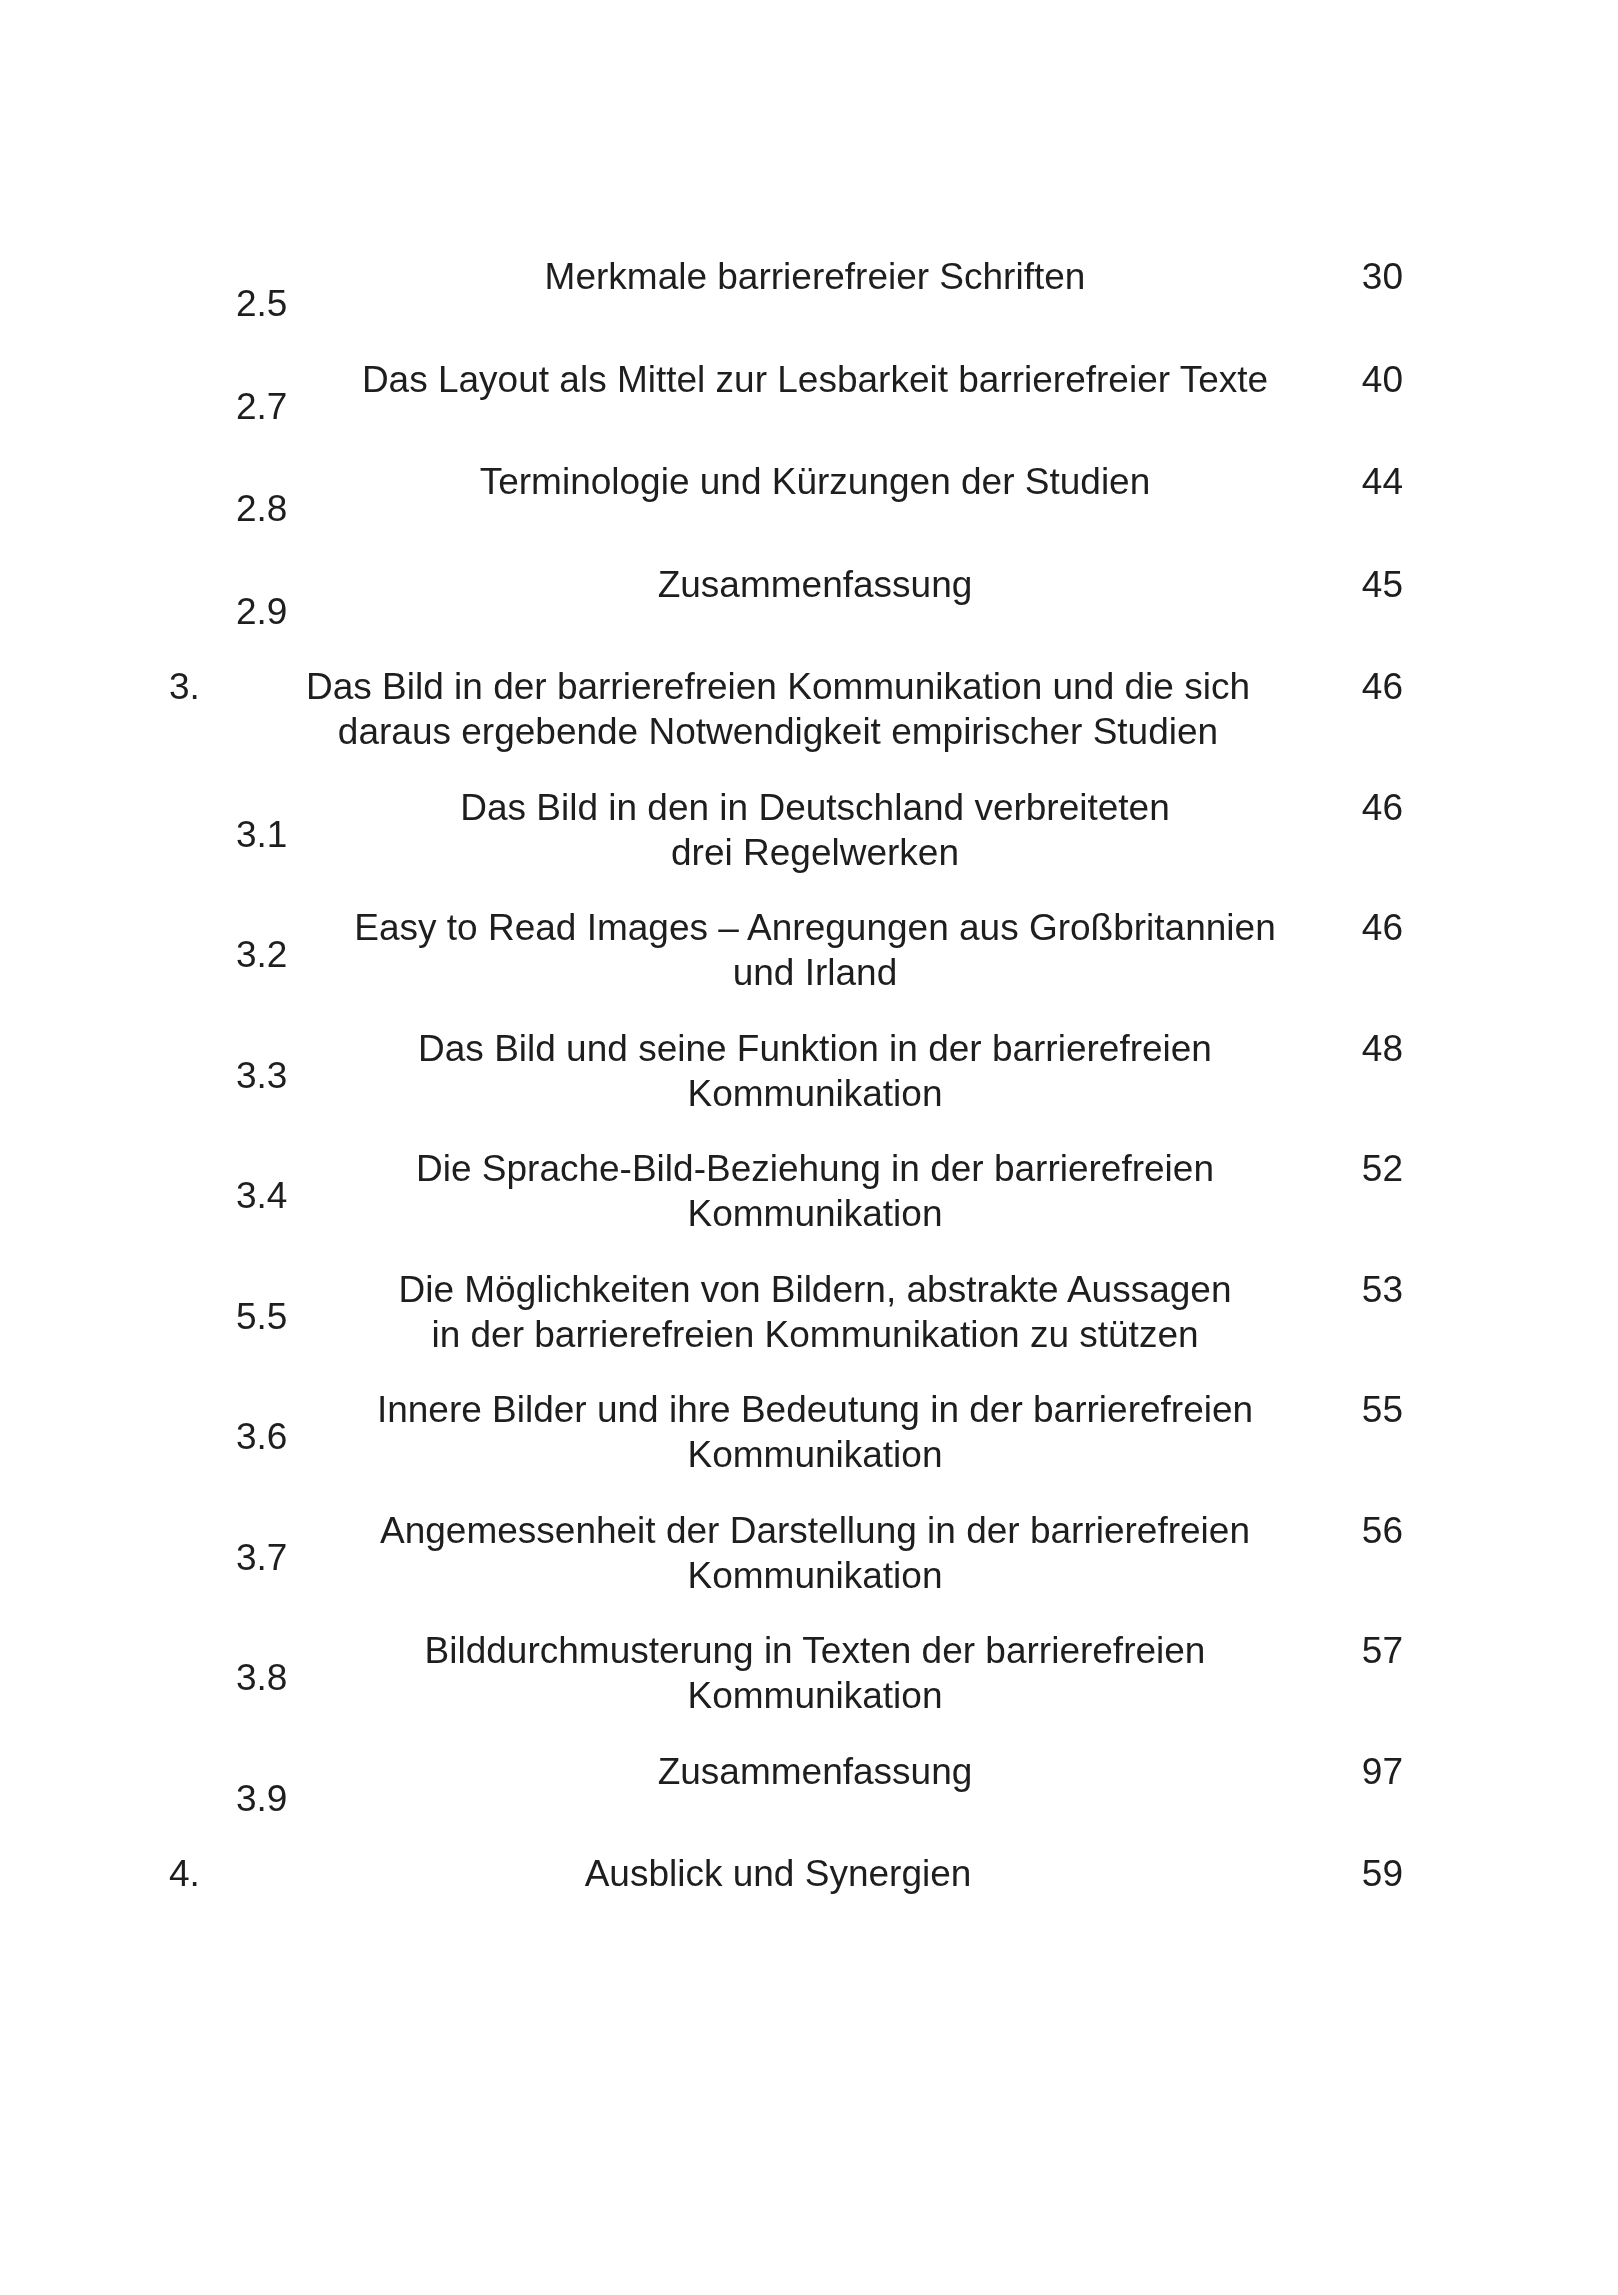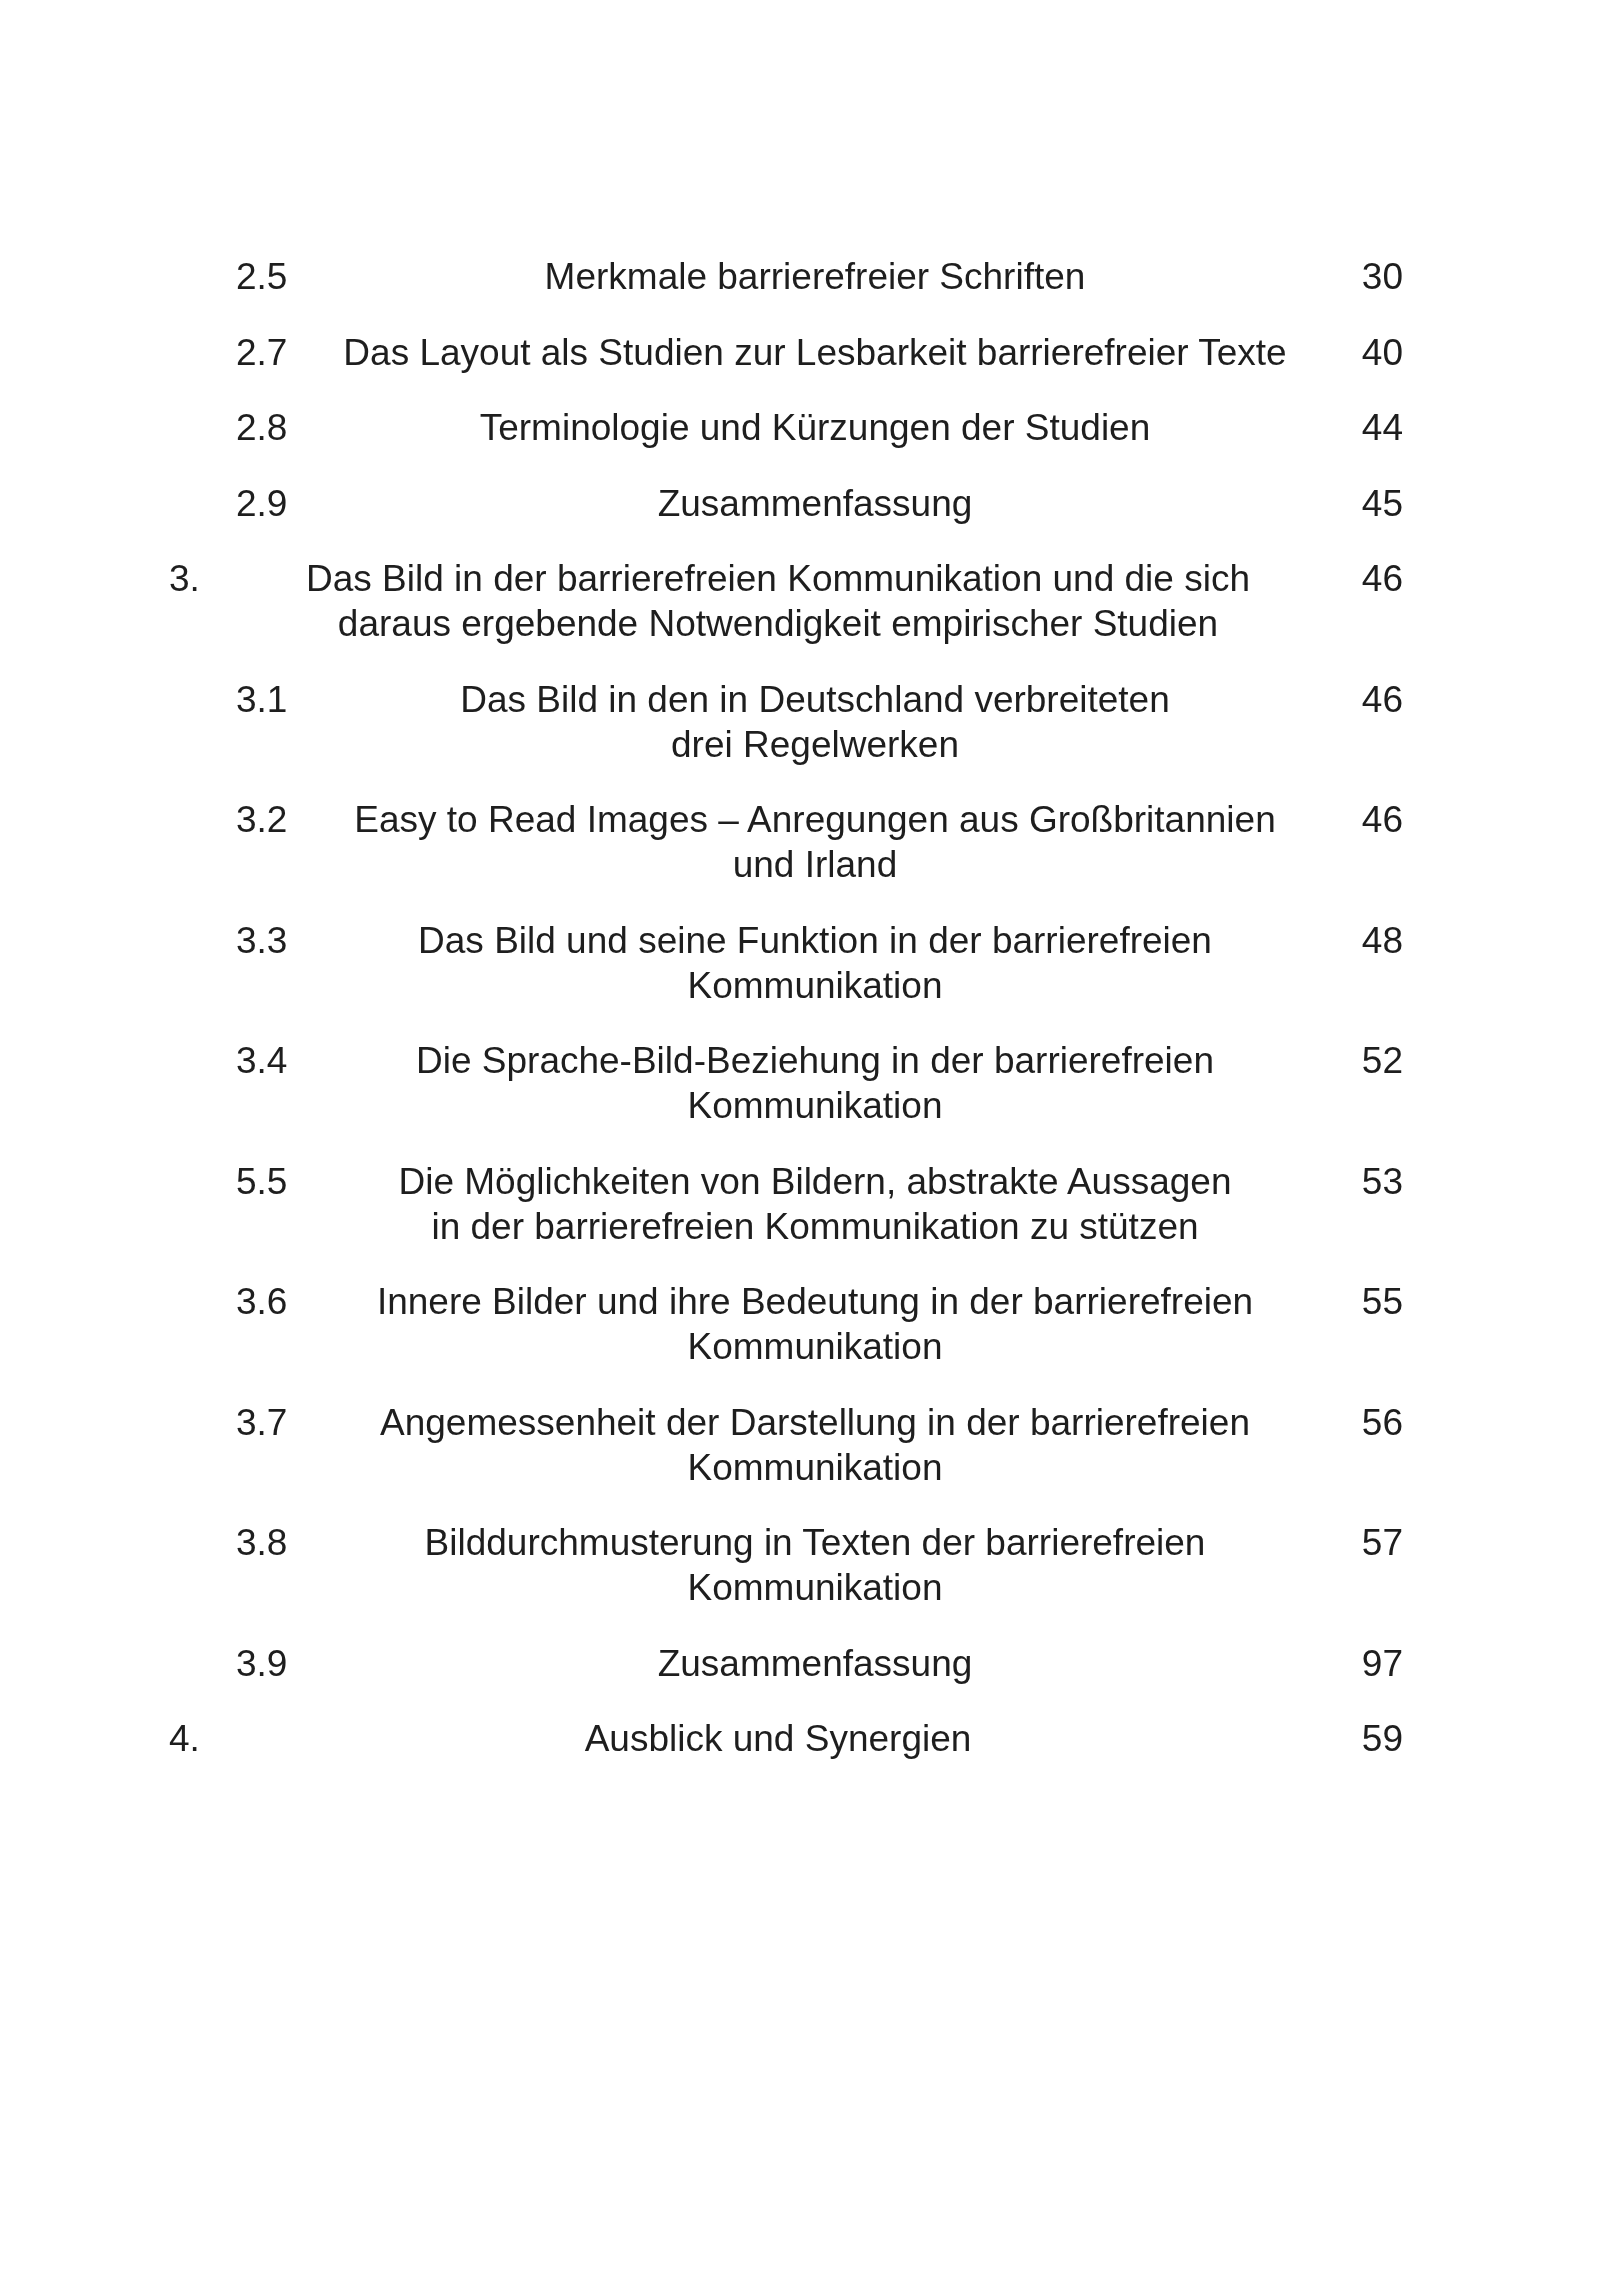--- a/index.html
+++ b/index.html
@@ -39,20 +39,21 @@
     padding-left: 169px;
   }
   .entry.level1 .num {
     flex: 0 0 63px;
   }
   .entry.level2 {
     padding-left: 236px;
   }
   .entry.level2 .num {
     flex: 0 0 70px;
+    margin-top: 27px;
   }
   .num {
     white-space: nowrap;
   }
   .title {
     flex: 1 1 auto;
     text-align: center;
   }
   .page-num {
     flex: 0 0 79px;
@@ -67,21 +68,21 @@
   <div class="toc">
   <div class="entry level2">
     <span class="num">2.5</span>
     <span class="title">Merkmale barrierefreier Schriften</span>
     <span class="page-num">30</span>
   </div>
 
 
   <div class="entry level2">
     <span class="num">2.7</span>
-    <span class="title">Das Layout als Studien zur Lesbarkeit barrierefreier Texte</span>
+    <span class="title">Das Layout als Mittel zur Lesbarkeit barrierefreier Texte</span>
     <span class="page-num">40</span>
   </div>
 
   <div class="entry level2">
     <span class="num">2.8</span>
     <span class="title">Terminologie und Kürzungen der Studien</span>
     <span class="page-num">44</span>
   </div>
 
   <div class="entry level2">

